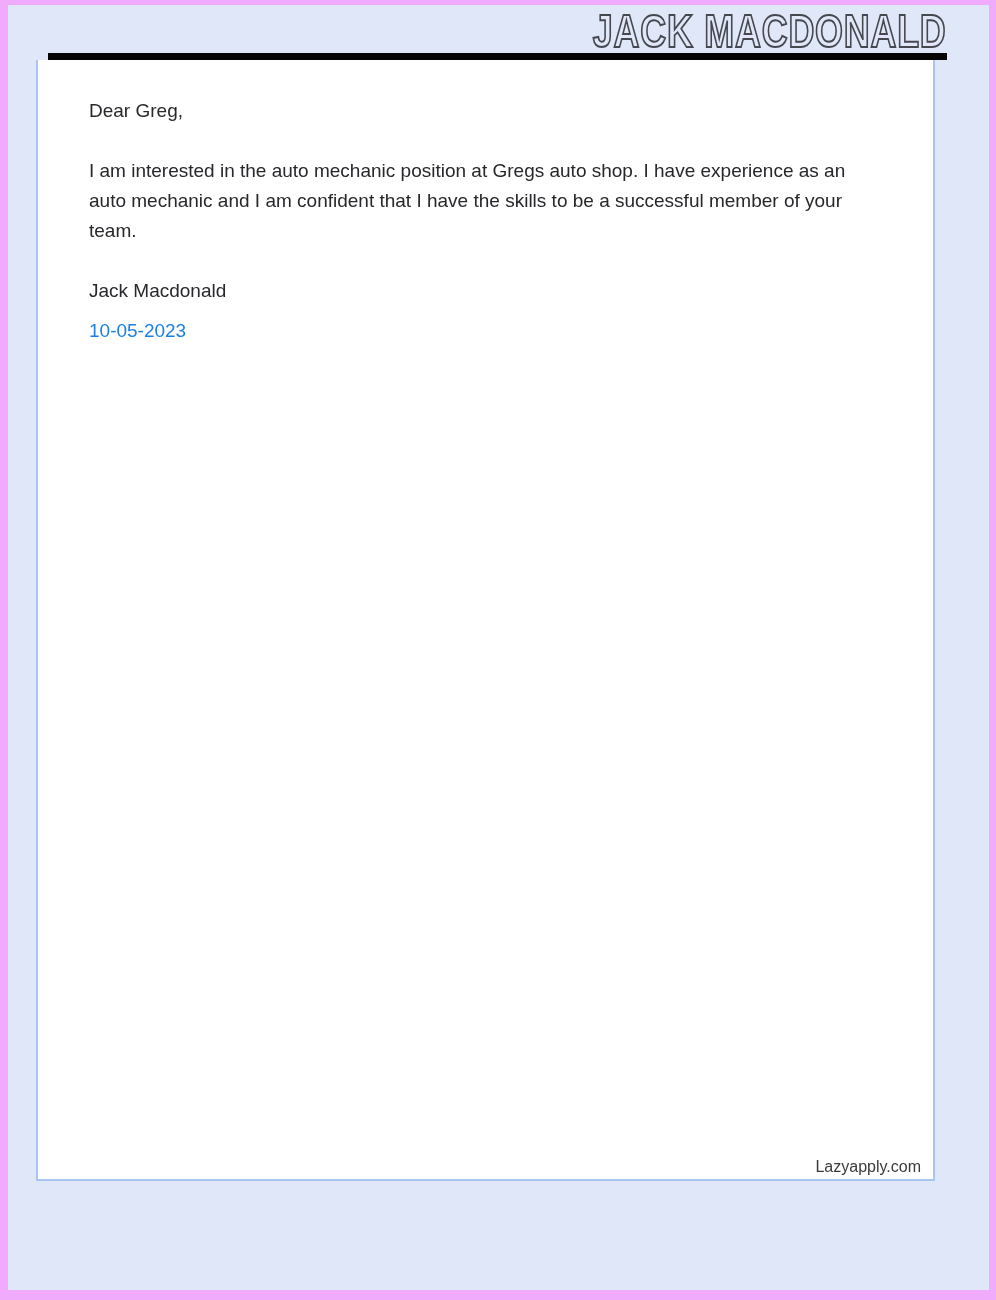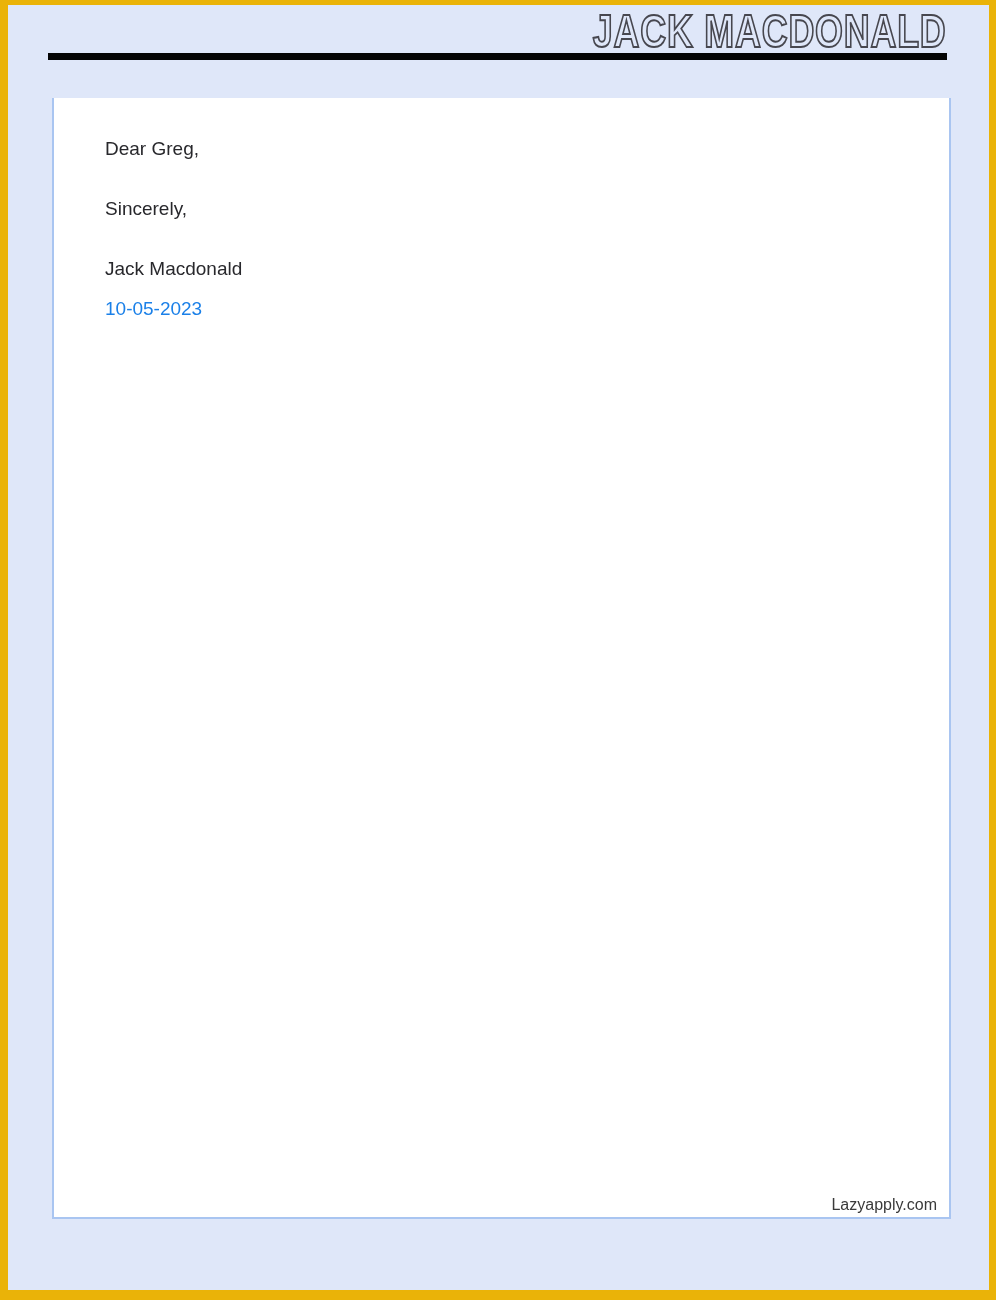--- a/index.html
+++ b/index.html
@@ -4,21 +4,21 @@
 <style>
   html, body {
     margin: 0;
     padding: 0;
     background: #000;
   }
   .canvas {
     position: relative;
     width: 996px;
     height: 1300px;
-    background: #eab308;
+    background: #f0abfc;
     overflow: hidden;
     font-family: "Liberation Sans", sans-serif;
     text-decoration: underline;
   }
   .inner-bg {
     position: absolute;
     left: 8px;
     top: 5px;
     right: 7px;
     bottom: 10px;
@@ -42,29 +42,28 @@
   .top-bar {
     position: absolute;
     left: 48px;
     top: 53px;
     width: 899px;
     height: 7px;
     background: #050505;
   }
   .page {
     position: absolute;
-    left: 52px;
+    left: 36px;
     top: 60px;
     width: 899px;
     height: 1121px;
     box-sizing: border-box;
     background: #ffffff;
     border: 2px solid #a9c5f1;
     border-top: none;
-    margin-top: 38px;
   }
   .letter {
     padding: 36px 60px 0 51px;
     font-size: 19px;
     line-height: 30px;
     color: #28282c;
   }
   .letter p {
     margin: 0;
   }
@@ -92,20 +91,20 @@
 <div class="canvas">
   <div class="inner-bg"></div>
 
   <div class="header-name">JACK MACDONALD</div>
 
   <div class="top-bar"></div>
 
   <div class="page">
     <div class="letter">
       <p class="salutation">Dear Greg,</p>
-      <p class="closing">Sincerely,</p>
+      <p class="para">I am interested in the auto mechanic position at Gregs auto shop. I have experience as an auto mechanic and I am confident that I have the skills to be a successful member of your team.</p>
       <p class="signature">Jack Macdonald</p>
       <p class="date">10-05-2023</p>
     </div>
 
     <div class="watermark">Lazyapply.com</div>
   </div>
 </div>
 
 </body></html>

